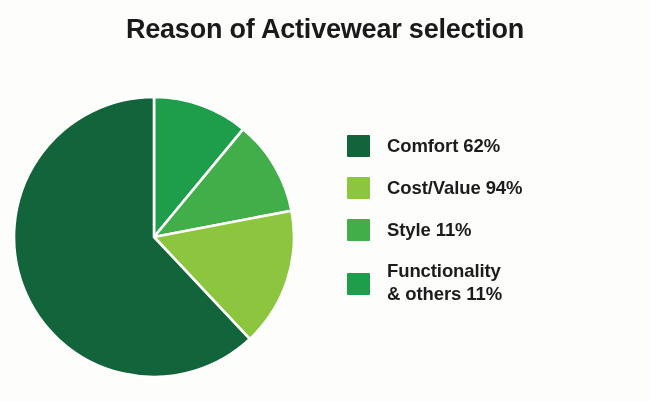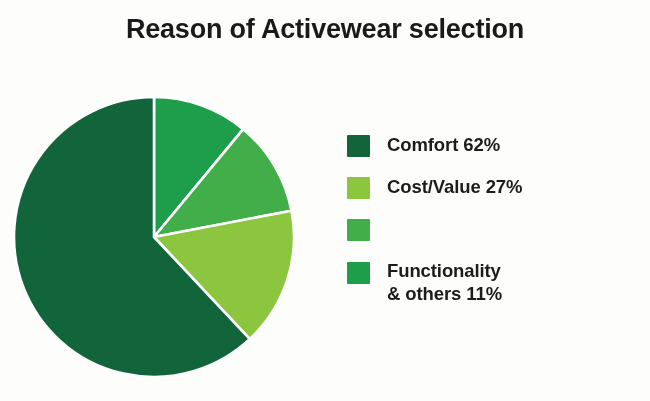--- a/index.html
+++ b/index.html
@@ -57,21 +57,21 @@
 
   
   .legend {
     position: absolute;
     left: 347px;
     top: 133px;
     width: 280px;
   }
   .legend-item {
     display: flex;
-    align-items: flex-start;
+    align-items: center;
     margin-bottom: 18px;
   }
   .legend-item:last-child {
     margin-bottom: 16px;
   }
   .legend-swatch {
     flex: 0 0 auto;
     width: 23px;
     height: 22px;
     margin-top: 2px;
@@ -109,24 +109,25 @@
     </svg>
   </div>
 
   <div class="legend" id="legend-list">
       <div class="legend-item">
         <span class="legend-swatch" style="background: rgb(18, 101, 58);"></span>
         <span class="legend-label">Comfort 62%</span>
       </div>
       <div class="legend-item">
         <span class="legend-swatch" style="background: rgb(140, 198, 63);"></span>
-        <span class="legend-label">Cost/Value 27%</span>
+        <span class="legend-label">Cost/Value 94%</span>
       </div>
       <div class="legend-item">
         <span class="legend-swatch" style="background: rgb(65, 174, 73);"></span>
+        <span class="legend-label">Style 11%</span>
       </div>
       <div class="legend-item two-line">
         <span class="legend-swatch" style="background: rgb(30, 157, 75);"></span>
         <span class="legend-label">Functionality
 &amp; others 11%</span>
       </div>
     </div>
 
 </div>
 

